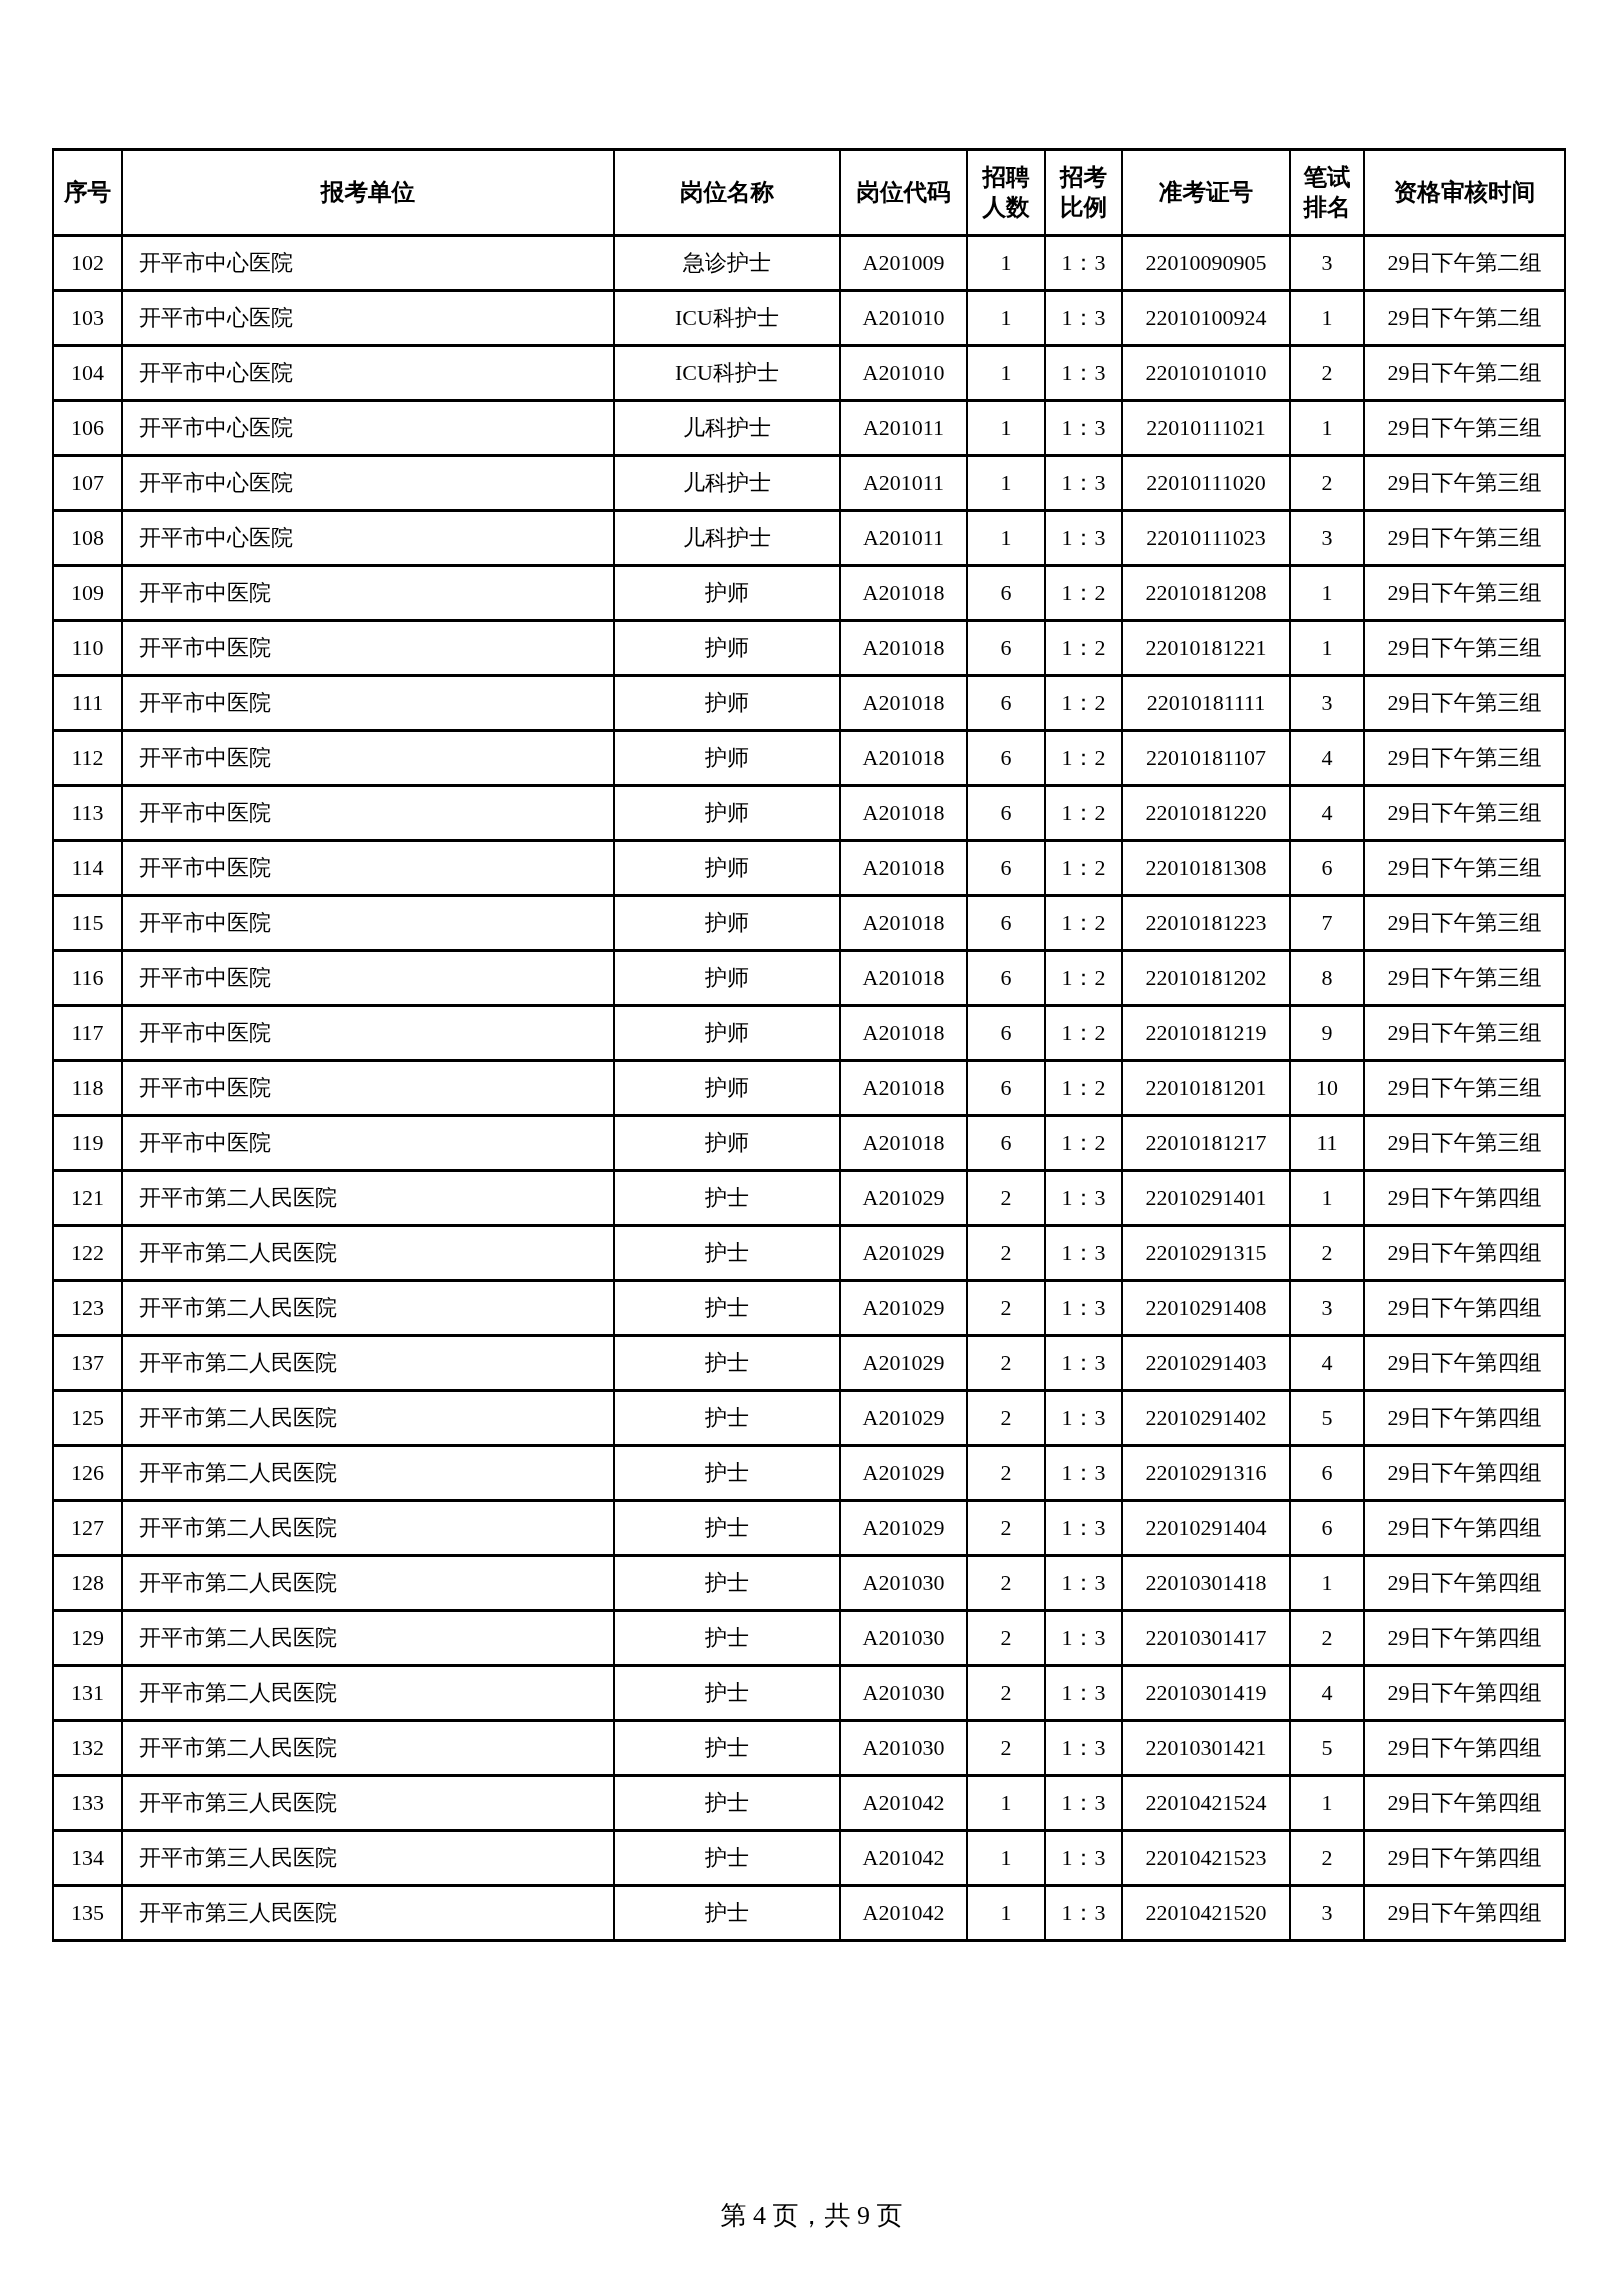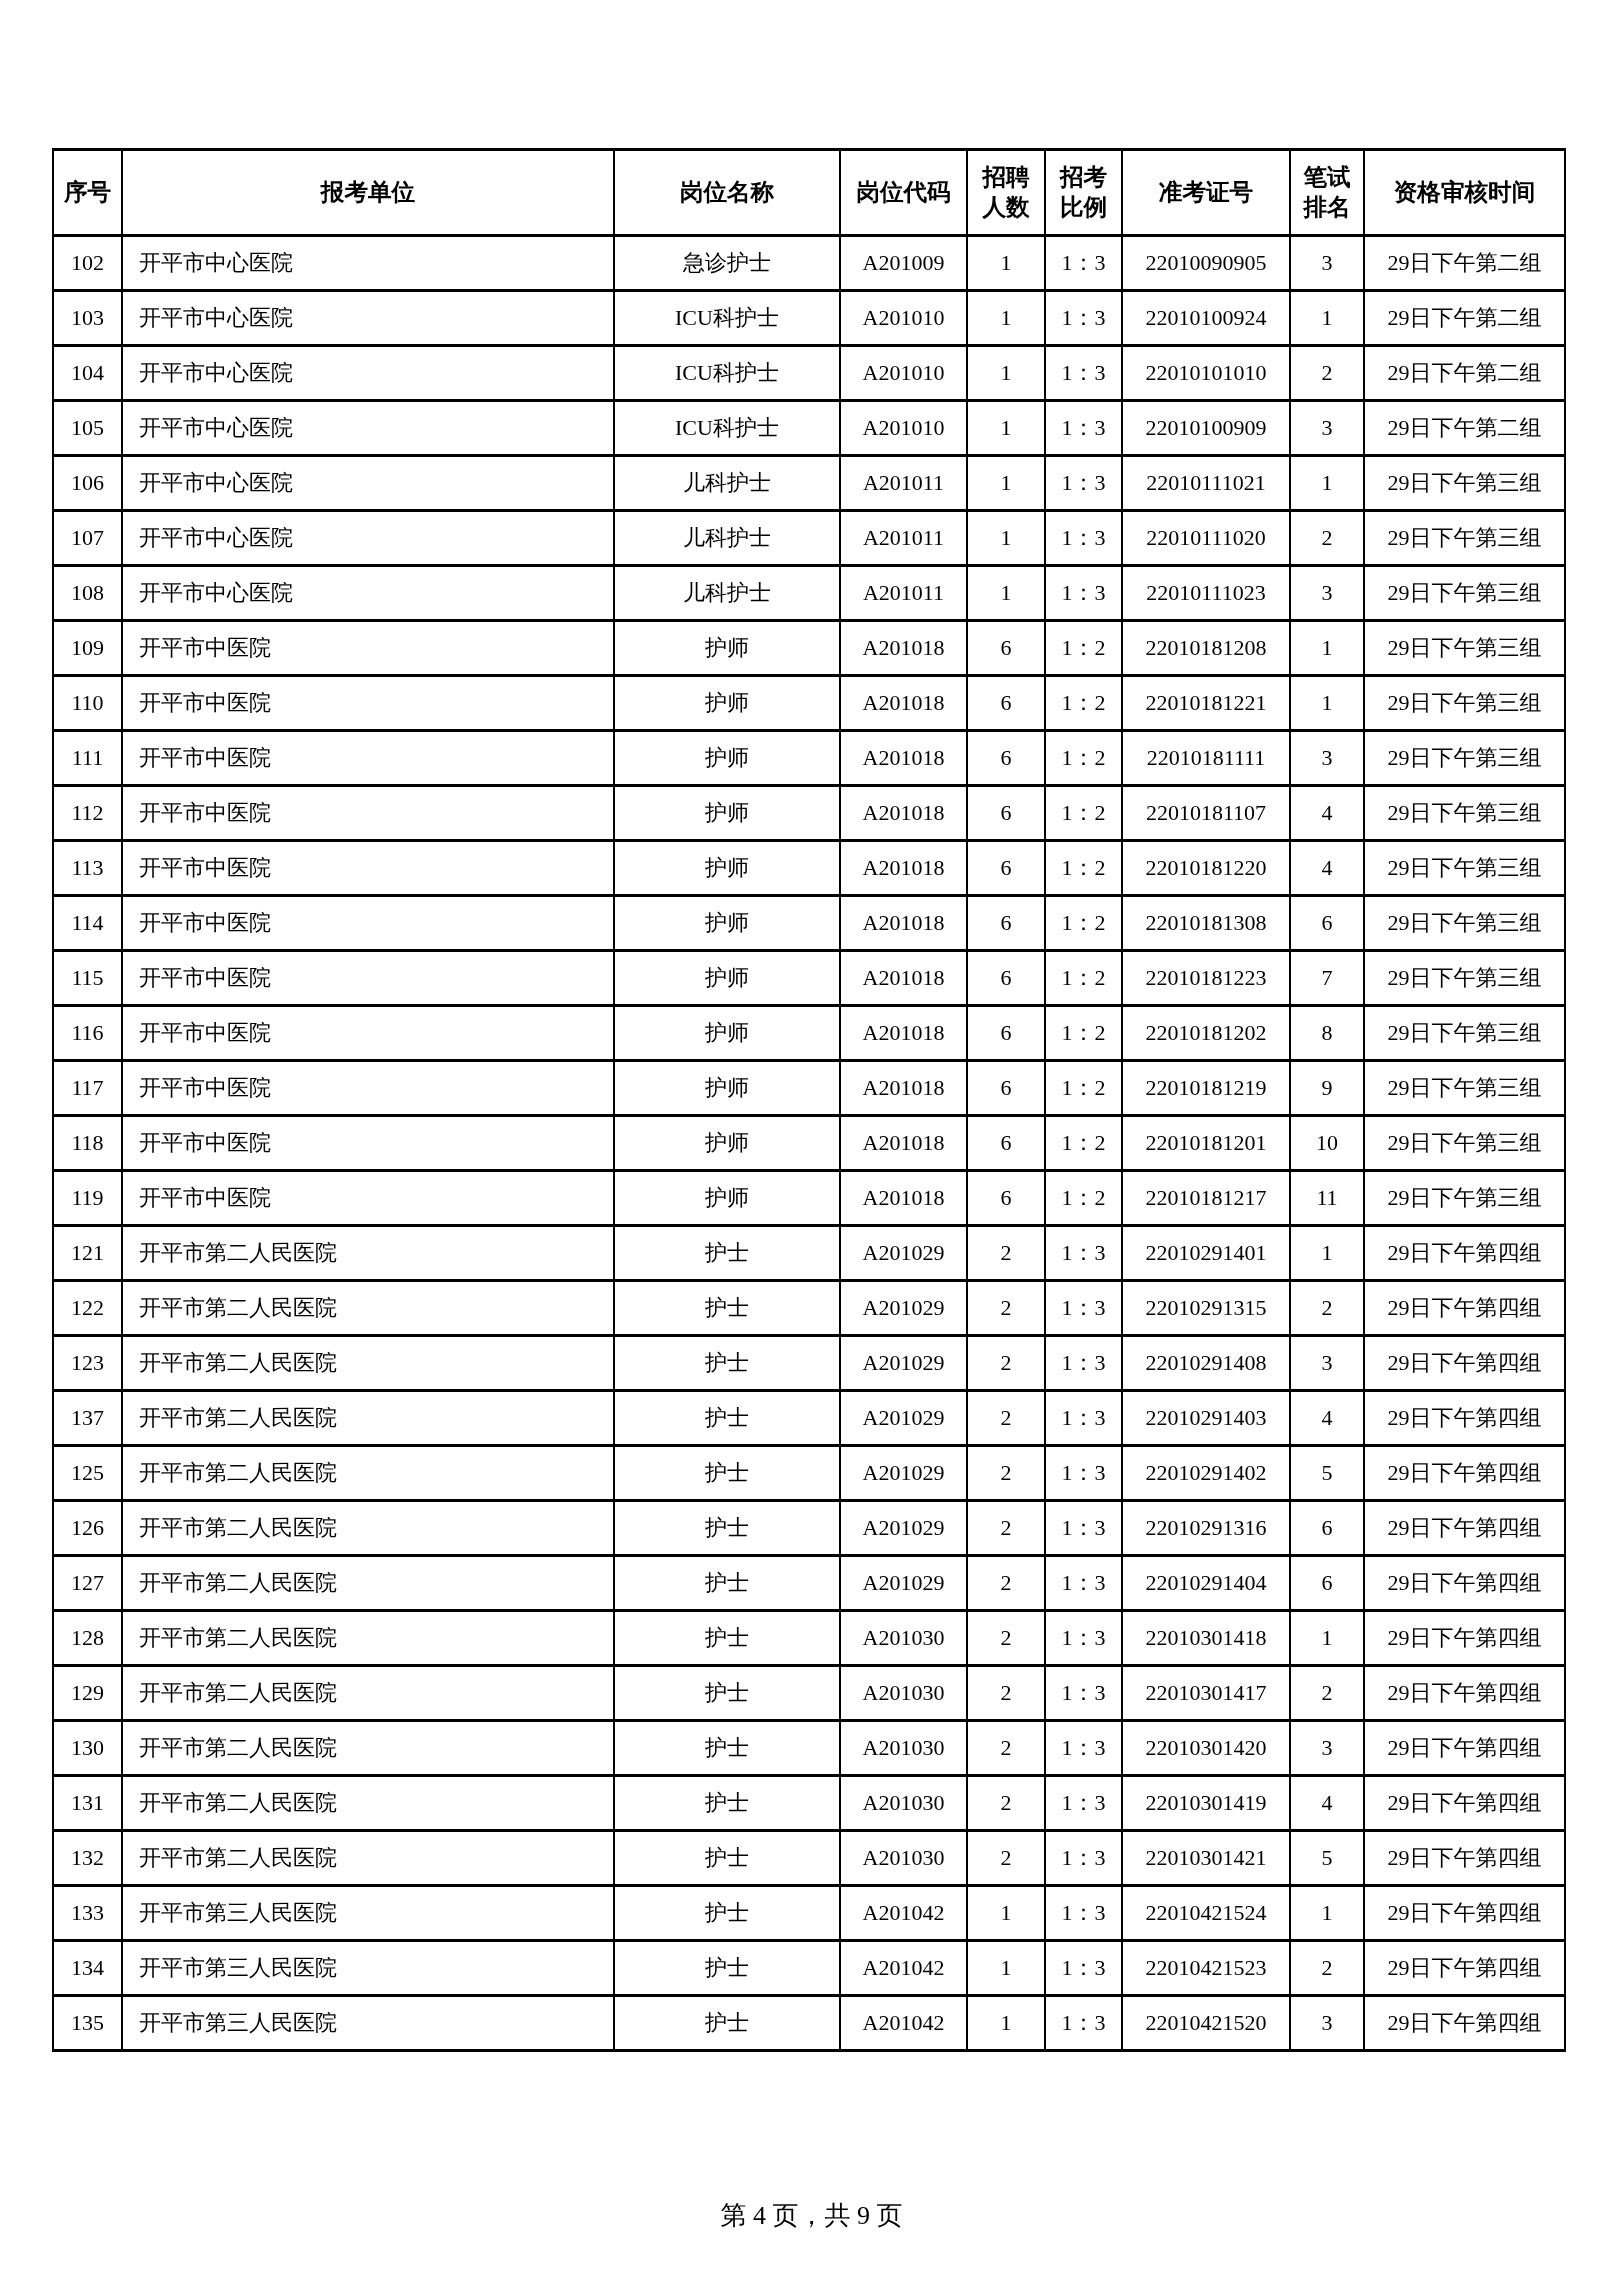--- a/index.html
+++ b/index.html
@@ -120,31 +120,20 @@
           <td class="c1">开平市中心医院</td>
           <td class="c2">ICU科护士</td>
           <td class="c3">A201010</td>
           <td class="c4">1</td>
           <td class="c5">1：3</td>
           <td class="c6">22010101010</td>
           <td class="c7">2</td>
           <td class="c8">29日下午第二组</td>
         </tr>
         <tr>
-          <td class="c0">105</td>
-          <td class="c1">开平市中心医院</td>
-          <td class="c2">ICU科护士</td>
-          <td class="c3">A201010</td>
-          <td class="c4">1</td>
-          <td class="c5">1：3</td>
-          <td class="c6">22010100909</td>
-          <td class="c7">3</td>
-          <td class="c8">29日下午第二组</td>
-        </tr>
-        <tr>
           <td class="c0">106</td>
           <td class="c1">开平市中心医院</td>
           <td class="c2">儿科护士</td>
           <td class="c3">A201011</td>
           <td class="c4">1</td>
           <td class="c5">1：3</td>
           <td class="c6">22010111021</td>
           <td class="c7">1</td>
           <td class="c8">29日下午第三组</td>
         </tr>
@@ -384,31 +373,20 @@
           <td class="c1">开平市第二人民医院</td>
           <td class="c2">护士</td>
           <td class="c3">A201030</td>
           <td class="c4">2</td>
           <td class="c5">1：3</td>
           <td class="c6">22010301417</td>
           <td class="c7">2</td>
           <td class="c8">29日下午第四组</td>
         </tr>
         <tr>
-          <td class="c0">130</td>
-          <td class="c1">开平市第二人民医院</td>
-          <td class="c2">护士</td>
-          <td class="c3">A201030</td>
-          <td class="c4">2</td>
-          <td class="c5">1：3</td>
-          <td class="c6">22010301420</td>
-          <td class="c7">3</td>
-          <td class="c8">29日下午第四组</td>
-        </tr>
-        <tr>
           <td class="c0">131</td>
           <td class="c1">开平市第二人民医院</td>
           <td class="c2">护士</td>
           <td class="c3">A201030</td>
           <td class="c4">2</td>
           <td class="c5">1：3</td>
           <td class="c6">22010301419</td>
           <td class="c7">4</td>
           <td class="c8">29日下午第四组</td>
         </tr>

